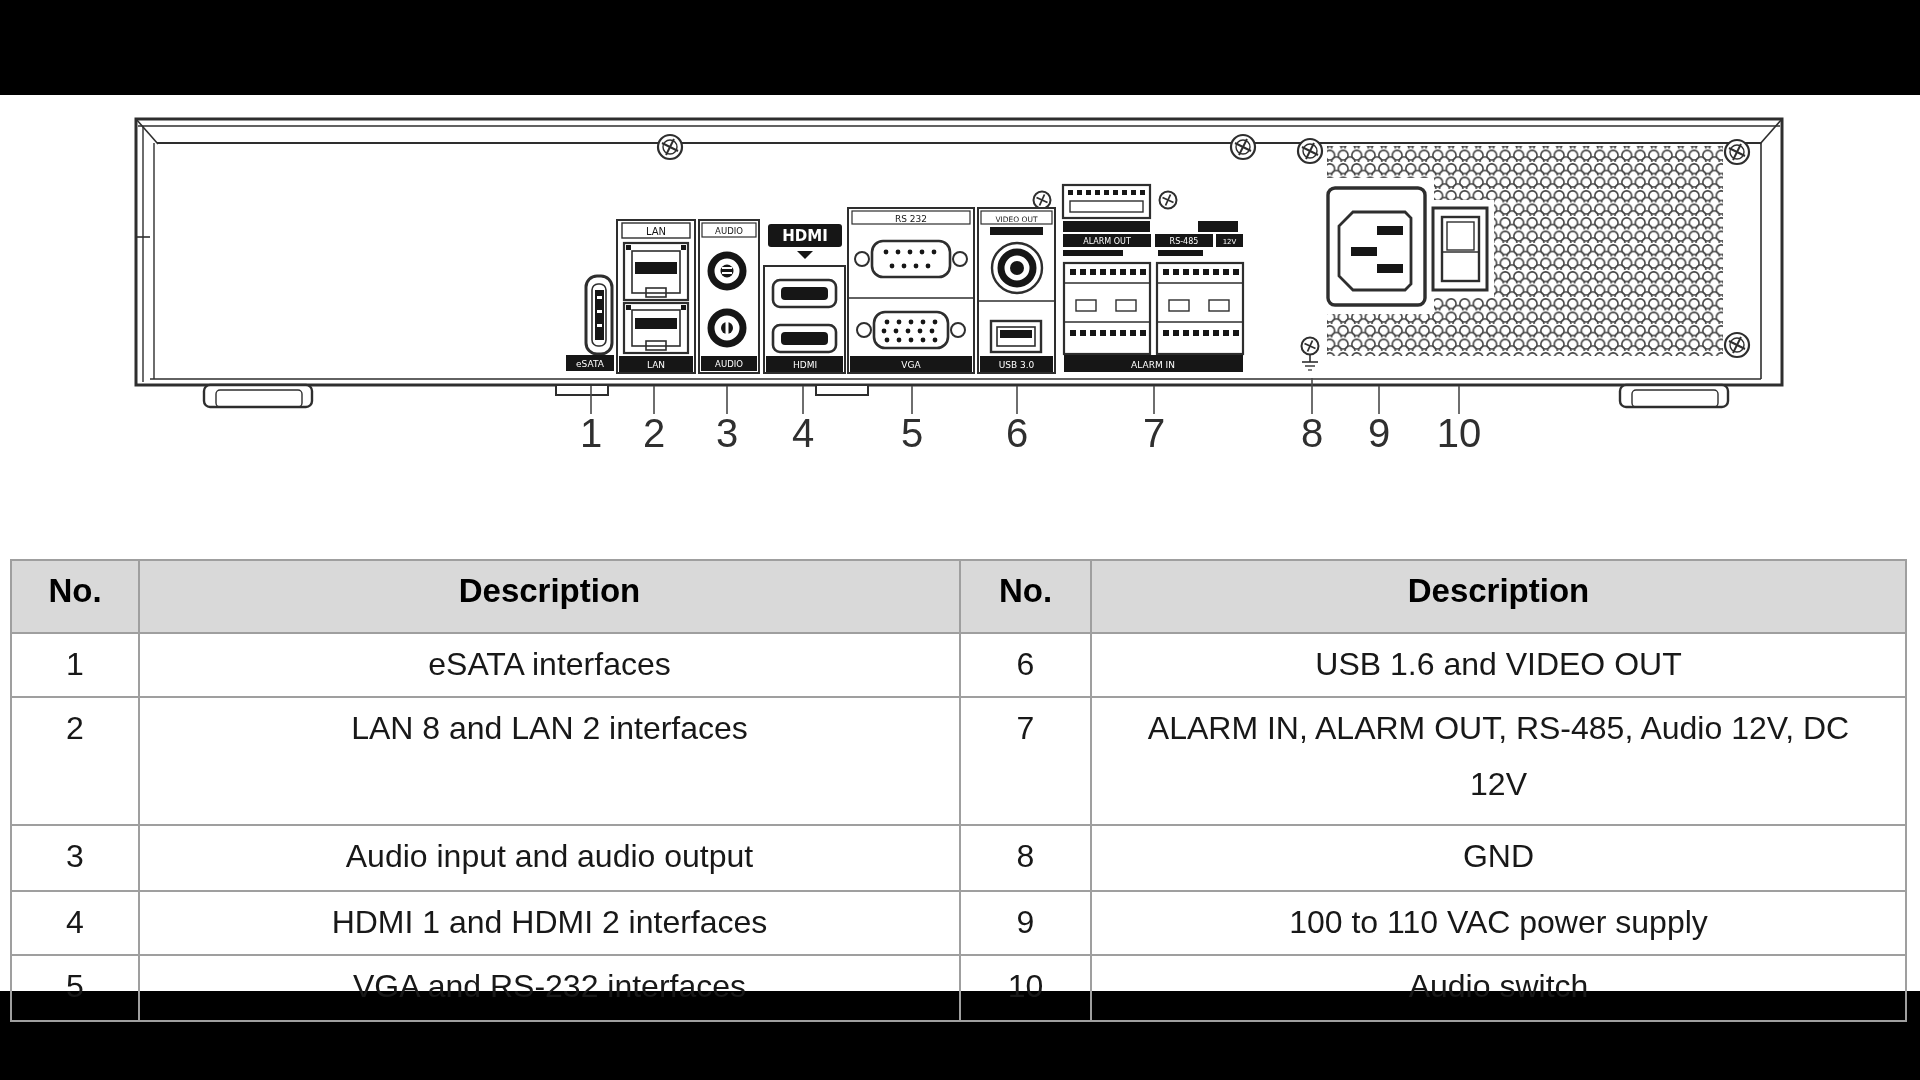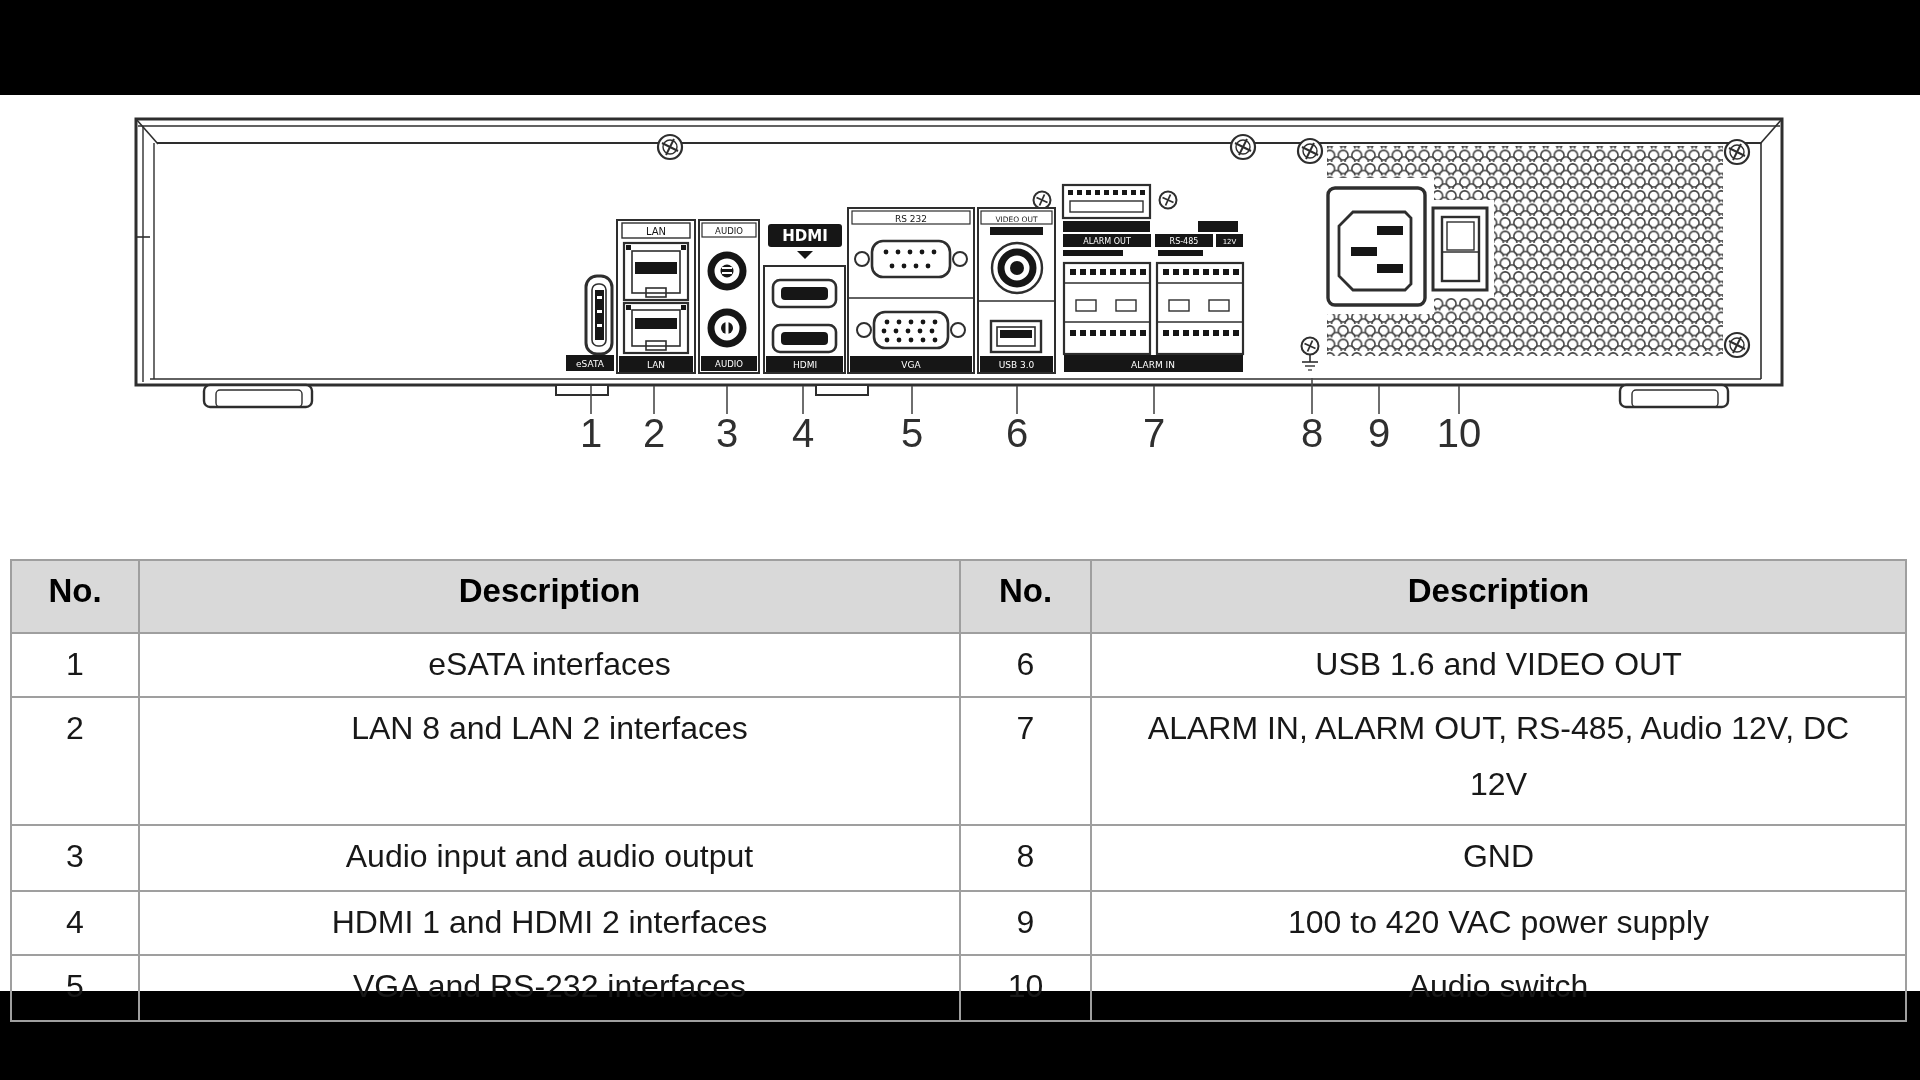--- a/index.html
+++ b/index.html
@@ -382,21 +382,21 @@
     <tr class="r2">
       <td>3</td>
       <td>Audio input and audio output</td>
       <td>8</td>
       <td>GND</td>
     </tr>
     <tr class="r3">
       <td>4</td>
       <td>HDMI 1 and HDMI 2 interfaces</td>
       <td>9</td>
-      <td>100 to 420 VAC power supply</td>
+      <td>100 to 110 VAC power supply</td>
     </tr>
     <tr class="r4">
       <td>5</td>
       <td>VGA and RS-232 interfaces</td>
       <td>10</td>
       <td>Audio switch</td>
     </tr>
   </tbody>
     </table>
 </div>

